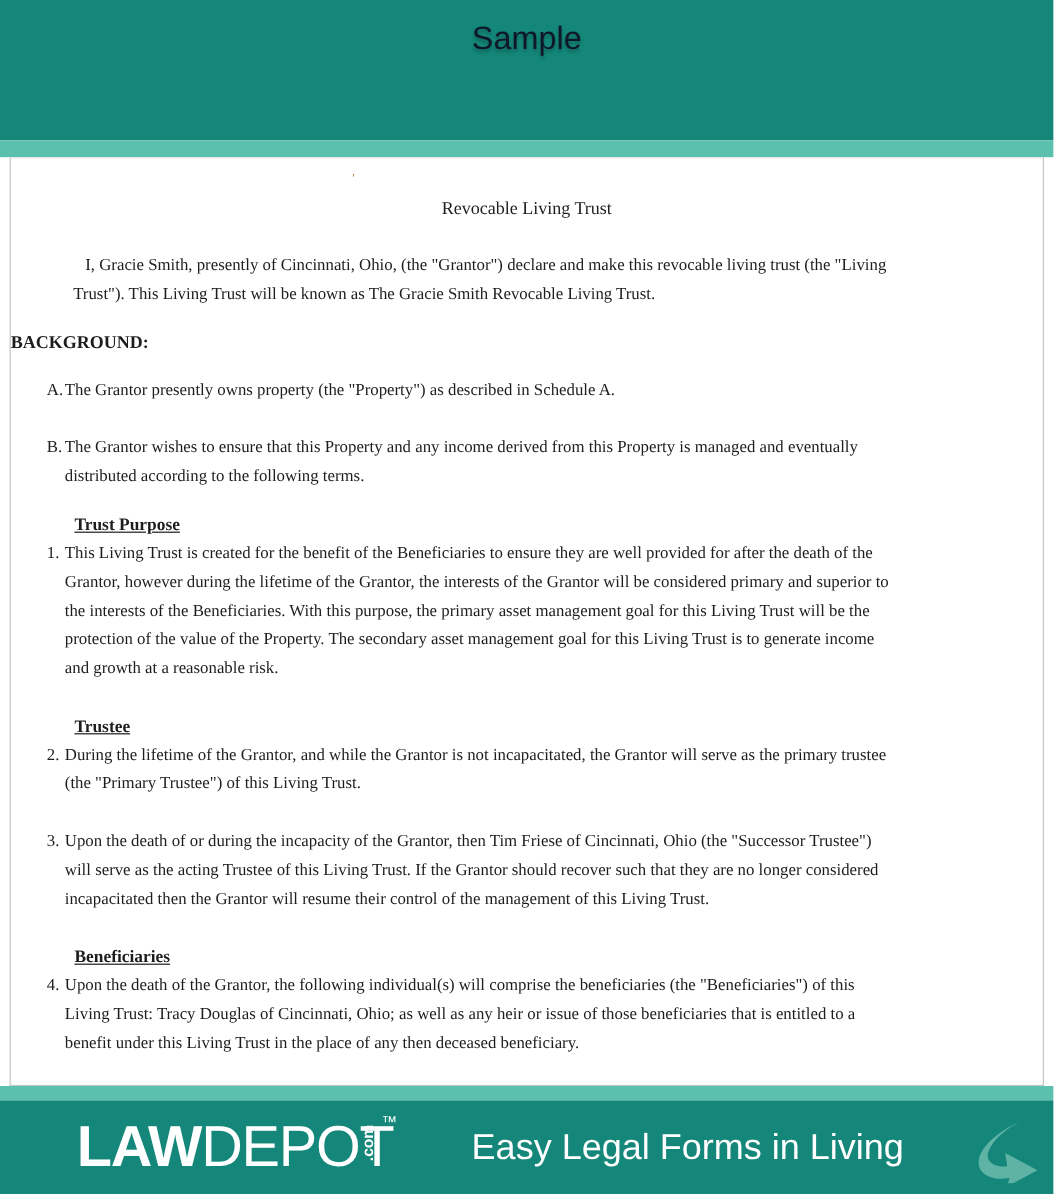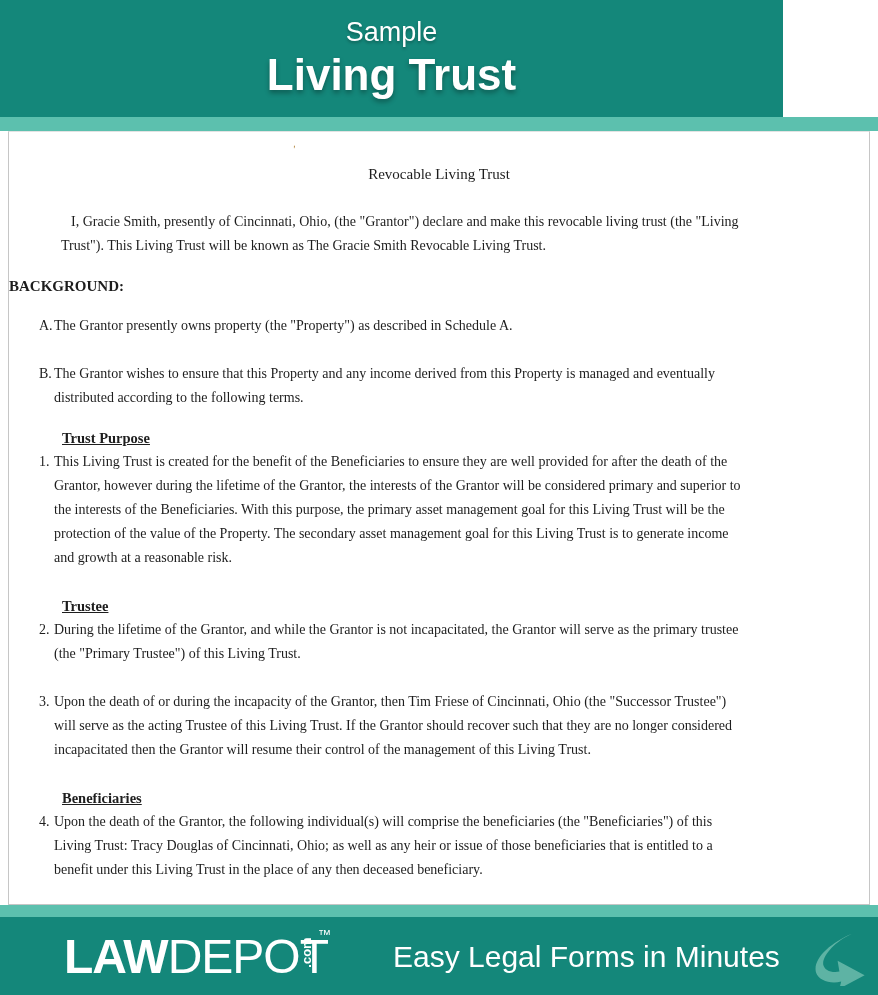--- a/index.html
+++ b/index.html
@@ -6,23 +6,23 @@
   body {
     width: 878px; height: 995px;
     position: relative;
     background: #ffffff;
     font-family: "Liberation Serif", "DejaVu Serif", serif;
     overflow: hidden;
   }
 
   
   .header-banner {
-    position: absolute; top: 0; left: 0; width: 783px; height: 117px;
+    position: absolute; top: 0; left: 0; width: 878px; height: 117px;
     background: #14877a;
-    text-align: center; color: #ffffff;
+    text-align: center; color: #0f172a;
     font-family: "Liberation Sans", "DejaVu Sans", sans-serif;
   }
   .header-sample {
     padding-top: 17px;
     font-size: 27px; font-weight: 400; line-height: 30px;
     text-shadow: 0 2px 3px rgba(0,0,0,0.28);
   }
   .header-title {
     font-size: 44px; font-weight: 700; line-height: 50px; margin-top: 3px;
     text-shadow: 0 3px 5px rgba(0,0,0,0.32);
@@ -116,21 +116,20 @@
   }
   .arrow-wrap {
     position: absolute; left: 801px; top: 15px; width: 66px; height: 54px;
   }
 </style>
 </head>
 <body>
 
 <div class="header-banner">
   <div class="header-sample">Sample</div>
-  <div class="header-title">Living Trust</div>
 </div>
 <div class="accent-strip-top"></div>
 
 <div class="doc-page">
 
   <span class="stray-mark">'</span>
 
   <div class="doc-title">Revocable Living Trust</div>
 
   <div class="doc-intro">I, Gracie Smith, presently of Cincinnati, Ohio, (the "Grantor") declare and make this revocable living trust (the "Living
@@ -189,21 +188,21 @@
 <div class="accent-strip-bottom"></div>
 
 <div class="footer-bar">
   <div class="logo">
     <span class="logo-law">LAW</span>
       <span class="logo-depot">DEPOT</span>
   </div>
   <span class="logo-com">.com</span>
   <span class="logo-tm">™</span>
 
-  <div class="tagline">Easy Legal Forms in Minutes</div>
+  <div class="tagline">Easy Legal Forms in Living</div>
 
   <div class="arrow-wrap">
     <svg width="66" height="54" viewBox="0 0 72 60" xmlns="http://www.w3.org/2000/svg">
       <path d="M56 2
                C32 12, 12 30, 16 45
                C19 54, 32 58, 44 55
                L42 63
                L70 48
                L40 32
                L42 44

